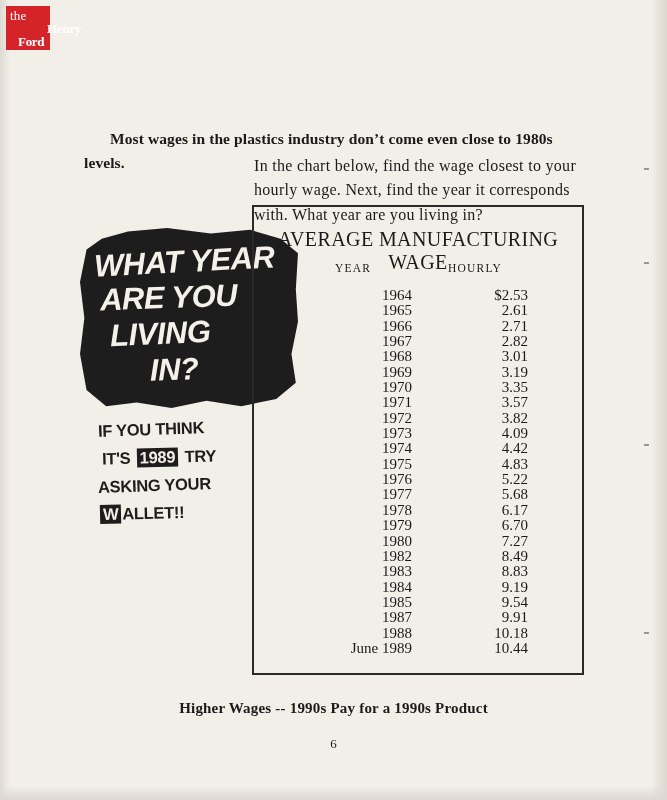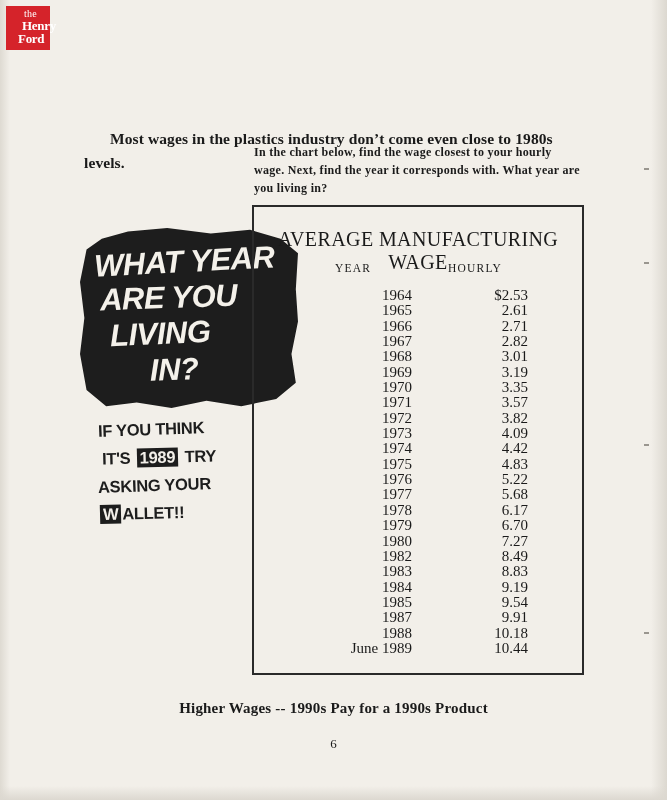--- a/index.html
+++ b/index.html
@@ -53,31 +53,32 @@
     width: 44px;
     height: 44px;
     background: #d5232a;
     color: #ffffff;
     font-family: "Liberation Serif", serif;
     line-height: 1.0;
     padding: 3px 0 0 0;
     box-sizing: border-box;
   }
   .logo .l1 {
-    font-size: 10px;
+    font-size: 13px;
     display: block;
-    padding-left: 18px;
+    padding-left: 4px;
     letter-spacing: 0.2px;
   }
   .logo .l2 {
     font-size: 13px;
     display: block;
-    padding-left: 16px;
+    padding-left: 0;
     font-weight: bold;
     letter-spacing: -0.3px;
+    margin-left: 41px;
   }
   .logo .l3 {
     font-size: 13px;
     display: block;
     padding-left: 12px;
     font-weight: bold;
     letter-spacing: -0.3px;
   }
 
   
@@ -100,24 +101,24 @@
     line-height: 1.55;
     text-indent: 26px;
     letter-spacing: 0.1px;
     margin-top: 43px;
   }
 
   
   .instruction {
     position: absolute;
     left: 254px;
-    top: 131px;
+    top: 138px;
     width: 330px;
-    font-size: 12px;
-    font-weight: bold;
+    font-size: 16px;
+    font-weight: normal;
     line-height: 1.52;
     letter-spacing: 0.3px;
   }
 
   
   .chart-box {
     position: absolute;
     left: 252px;
     top: 205px;
     width: 332px;

